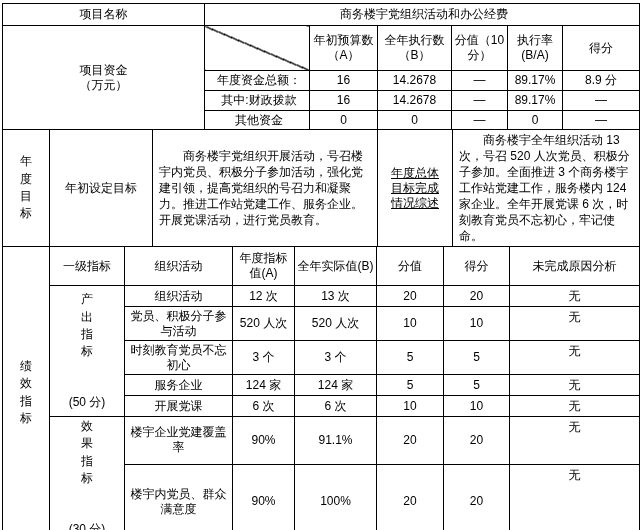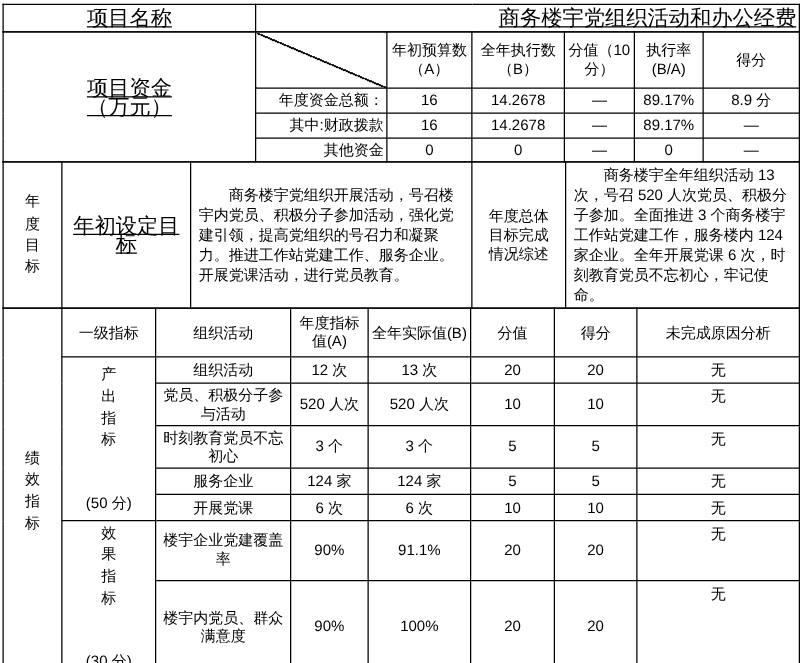--- a/index.html
+++ b/index.html
@@ -22,22 +22,22 @@
   td {
     border: 1px solid #000000;
     font-size: 12px;
     line-height: 15px;
     text-align: center;
     vertical-align: middle;
     padding: 1px 2px;
     overflow: hidden;
     word-break: break-all;
   }
-  td.lbl { font-size: 17px; text-decoration: underline; }
-  td.left { text-align: right; padding-left: 6px; }
+  td.lbl { font-size: 12px; }
+  td.left { text-align: center; padding-left: 6px; }
   td.para {
     text-align: left;
     padding: 2px 6px;
     line-height: 16px;
   }
   td.para .indent { text-indent: 24px; display: block; }
   td.reason { vertical-align: top; padding-top: 3px; }
   td.diag {
     background-image: linear-gradient(to top right,
       transparent calc(50% - 0.7px),
@@ -52,21 +52,21 @@
     line-height: 1.45;
     vertical-align: middle;
   }
   .score-sub { display: block; white-space: nowrap; line-height: 1.4; margin-top: 33px; }
   td.total-cell {
     text-align: left;
     padding-left: 6px;
     font-weight: bold;
     font-size: 13px;
   }
-  .wrap-label { padding-left: 8px; padding-right: 8px; }
+  .wrap-label { padding-left: 8px; padding-right: 8px; text-decoration: underline; }
 </style>
 </head>
 <body>
 
 <div class="doc">
 
   <table class="sec">
     <colgroup>
         <col style="width:202px">
         <col style="width:173px">

